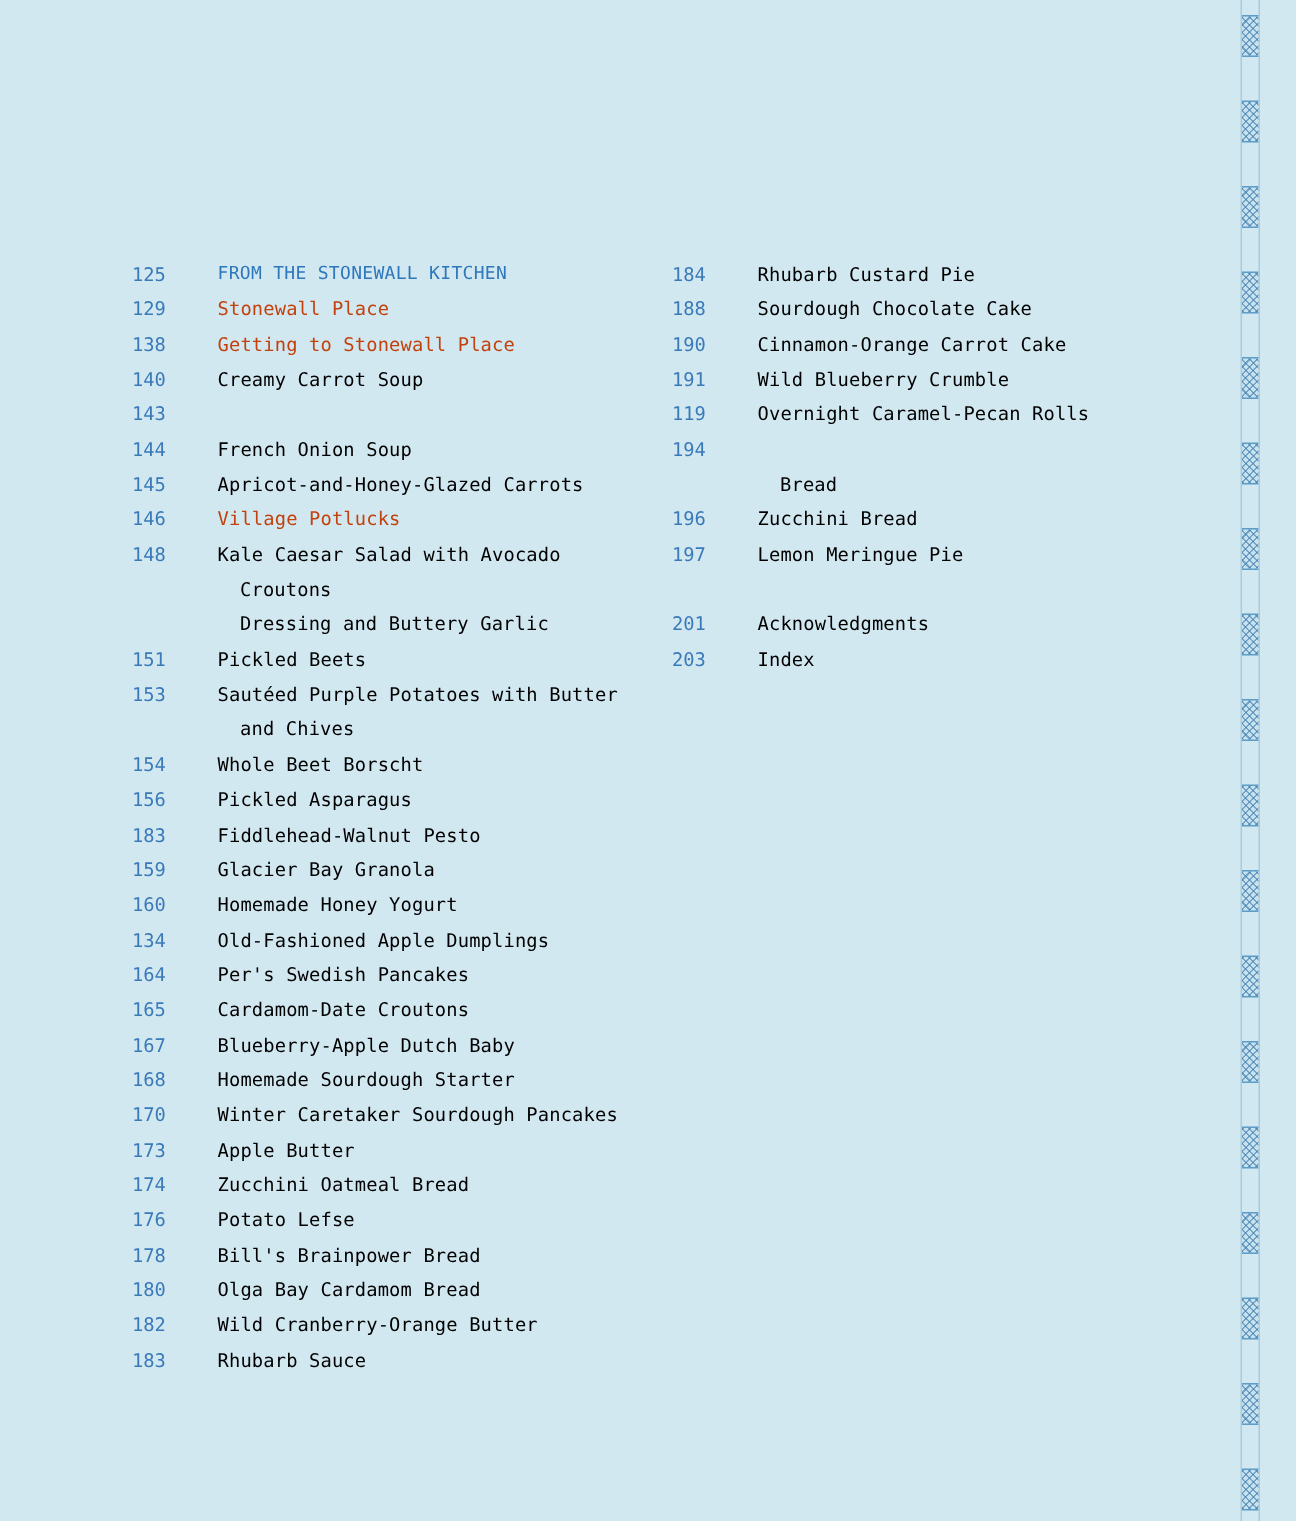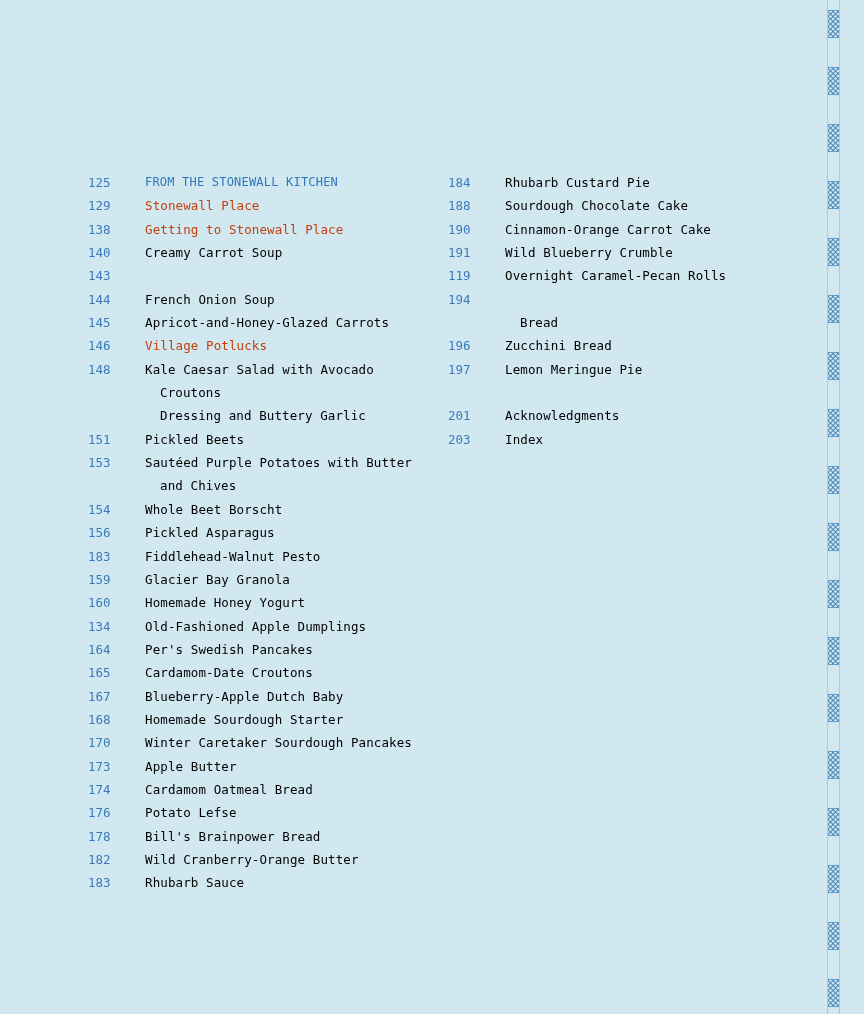--- a/index.html
+++ b/index.html
@@ -84,23 +84,24 @@
       <div class="row normal"><span class="num">183</span><span class="title">Fiddlehead-Walnut Pesto</span></div>
       <div class="row normal"><span class="num">159</span><span class="title">Glacier Bay Granola</span></div>
       <div class="row normal"><span class="num">160</span><span class="title">Homemade Honey Yogurt</span></div>
       <div class="row normal"><span class="num">134</span><span class="title">Old-Fashioned Apple Dumplings</span></div>
       <div class="row normal"><span class="num">164</span><span class="title">Per's Swedish Pancakes</span></div>
       <div class="row normal"><span class="num">165</span><span class="title">Cardamom-Date Croutons</span></div>
       <div class="row normal"><span class="num">167</span><span class="title">Blueberry-Apple Dutch Baby</span></div>
       <div class="row normal"><span class="num">168</span><span class="title">Homemade Sourdough Starter</span></div>
       <div class="row normal"><span class="num">170</span><span class="title">Winter Caretaker Sourdough Pancakes</span></div>
       <div class="row normal"><span class="num">173</span><span class="title">Apple Butter</span></div>
-      <div class="row normal"><span class="num">174</span><span class="title">Cardamom Oatmeal Bread</span></div>
+      <div class="row normal"><span class="num">174</span><span class="title">Zucchini Oatmeal Bread</span></div>
       <div class="row normal"><span class="num">176</span><span class="title">Potato Lefse</span></div>
       <div class="row normal"><span class="num">178</span><span class="title">Bill's Brainpower Bread</span></div>
+      <div class="row normal"><span class="num">180</span><span class="title">Olga Bay Cardamom Bread</span></div>
       <div class="row normal"><span class="num">182</span><span class="title">Wild Cranberry-Orange Butter</span></div>
       <div class="row normal"><span class="num">183</span><span class="title">Rhubarb Sauce</span></div>
     </div>
   <div class="col col-right" id="col-right">
       <div class="row normal"><span class="num">184</span><span class="title">Rhubarb Custard Pie</span></div>
       <div class="row normal"><span class="num">188</span><span class="title">Sourdough Chocolate Cake</span></div>
       <div class="row normal"><span class="num">190</span><span class="title">Cinnamon-Orange Carrot Cake</span></div>
       <div class="row normal"><span class="num">191</span><span class="title">Wild Blueberry Crumble</span></div>
       <div class="row normal"><span class="num">119</span><span class="title">Overnight Caramel-Pecan Rolls</span></div>
       <div class="row normal"><span class="num">194</span></div>

